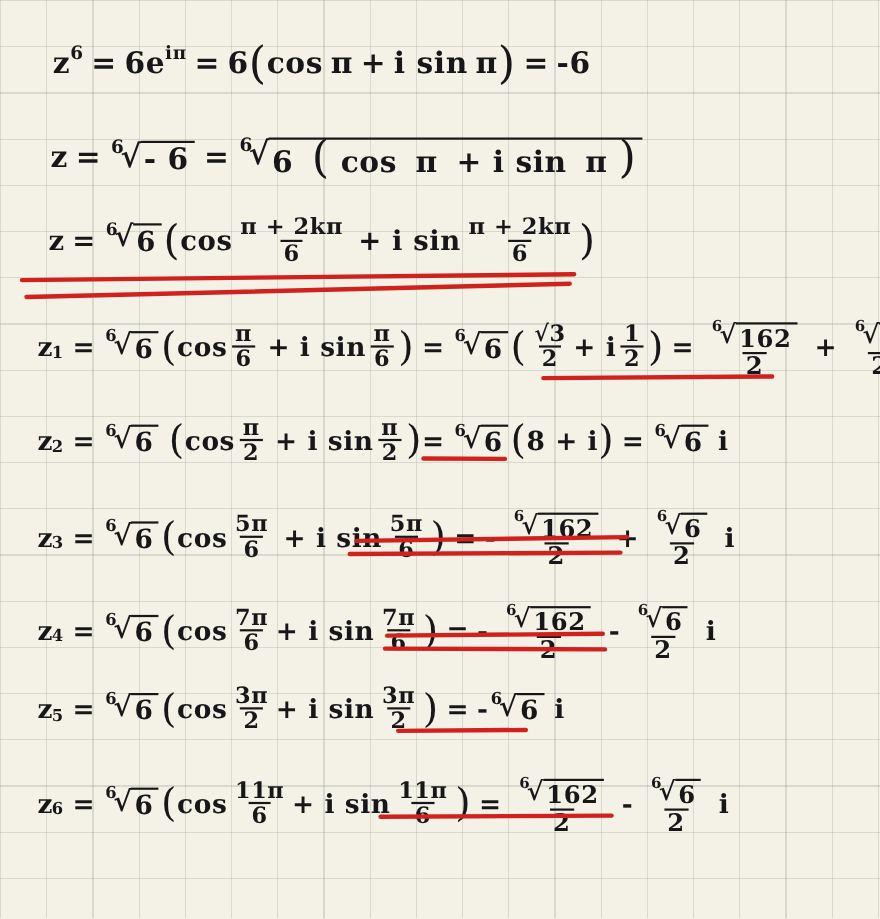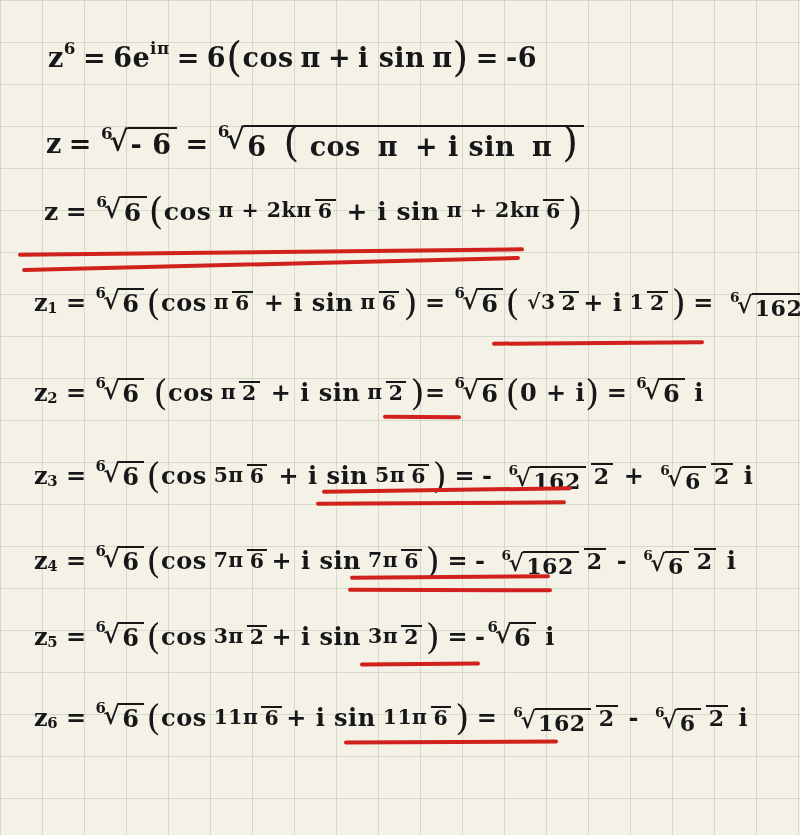--- a/index.html
+++ b/index.html
@@ -28,21 +28,21 @@
     white-space: nowrap;
     letter-spacing: 0.5px;
     transform-origin: left top;
   }
 
   .line { position: absolute; white-space: nowrap; display: flex; align-items: center; }
 
   
   .frac {
     display: inline-flex;
-    flex-direction: row;
+    flex-direction: column;
     align-items: center;
     justify-content: center;
     vertical-align: middle;
     margin: 0 4px;
     line-height: 1.05;
   }
   .frac .num { padding: 0 3px; }
   .frac .den { padding: 0 3px; border-top: 2.2px solid #17171a; }
 
   .rad {
@@ -287,21 +287,21 @@
     </span>
     <span class="paren">)</span>
     <span>=</span>
       <span class="sp"></span>
     <span class="rad">
       <span class="idx">6</span>
       <span class="sign">√</span>
       <span class="body">6</span>
     </span>
     <span class="paren">(</span>
-    <span>0 + i</span>
+    <span>8 + i</span>
     <span class="paren">)</span>
     <span class="sp"></span>
       <span>=</span>
       <span class="sp"></span>
     <span class="rad">
       <span class="idx">6</span>
       <span class="sign">√</span>
       <span class="body">6</span>
     </span>
     <span class="sp"></span>

